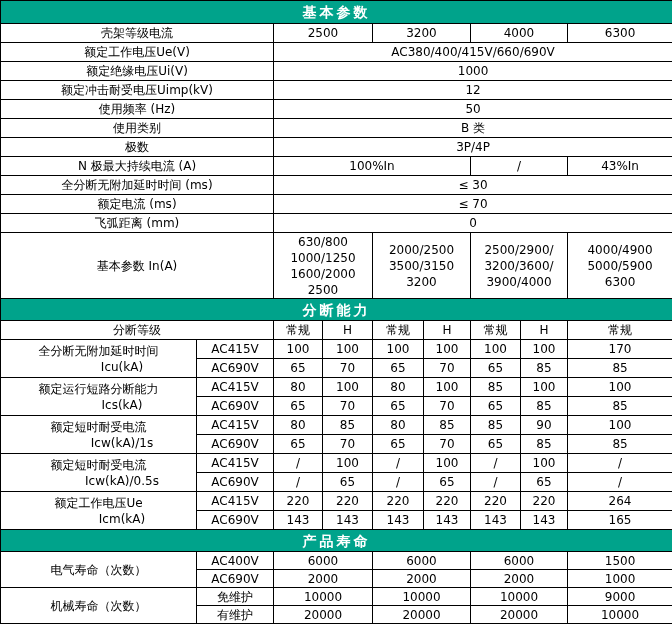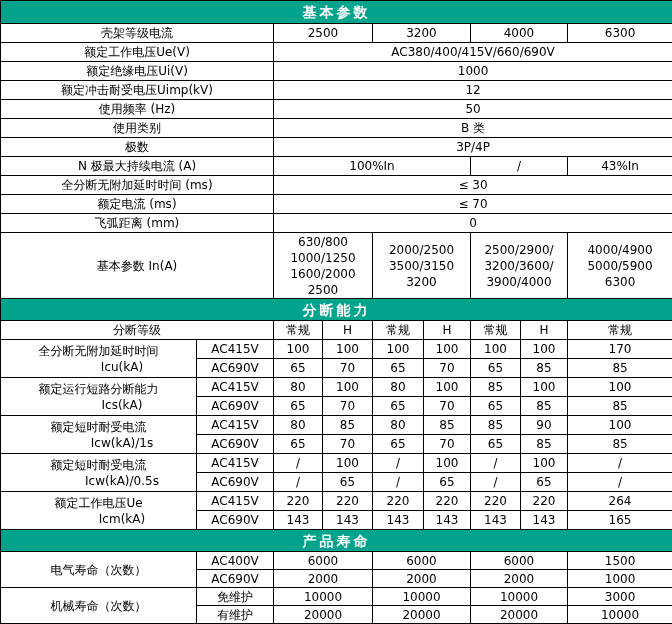--- a/index.html
+++ b/index.html
@@ -294,21 +294,21 @@
       <td colspan="2">2000</td>
       <td>1000</td>
     </tr>
 
     <tr class="life">
       <td class="lbl" rowspan="2">机械寿命（次数）</td>
       <td>免维护</td>
       <td colspan="2">10000</td>
       <td colspan="2">10000</td>
       <td colspan="2">10000</td>
-      <td>3000</td>
+      <td>9000</td>
     </tr>
     <tr class="life">
       <td>有维护</td>
       <td colspan="2">20000</td>
       <td colspan="2">20000</td>
       <td colspan="2">20000</td>
       <td>10000</td>
     </tr>
 
   </tbody>

